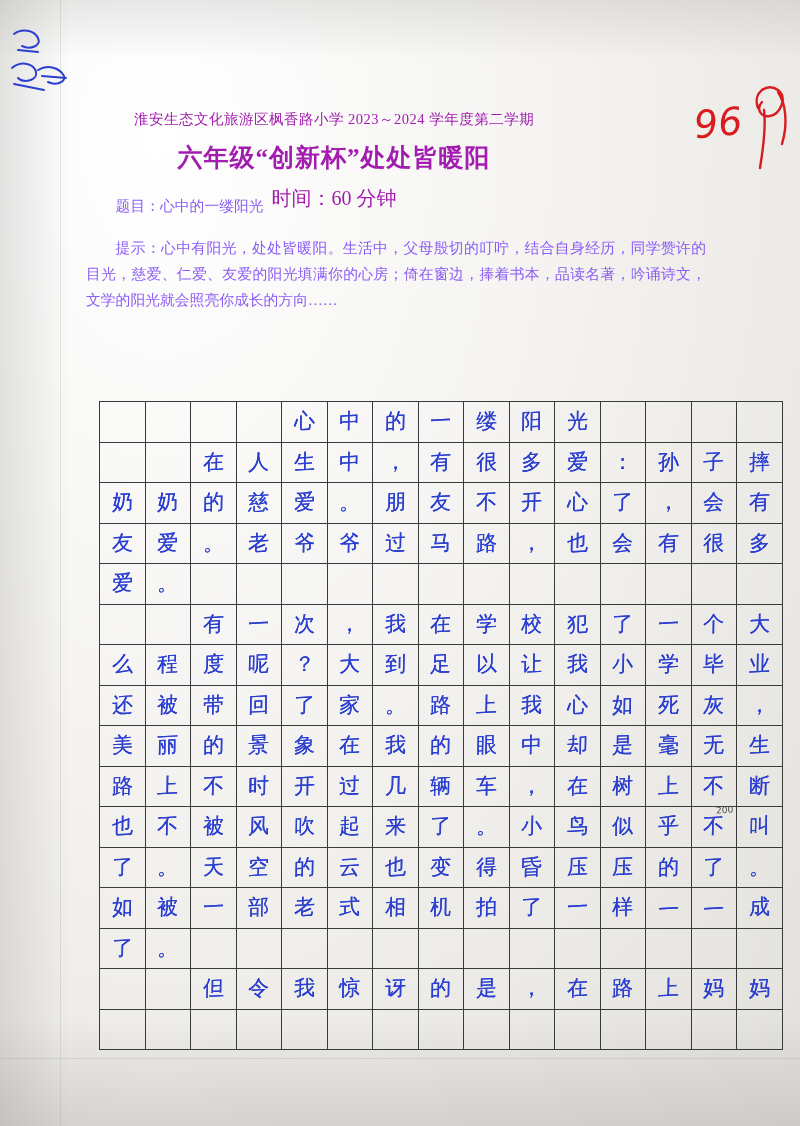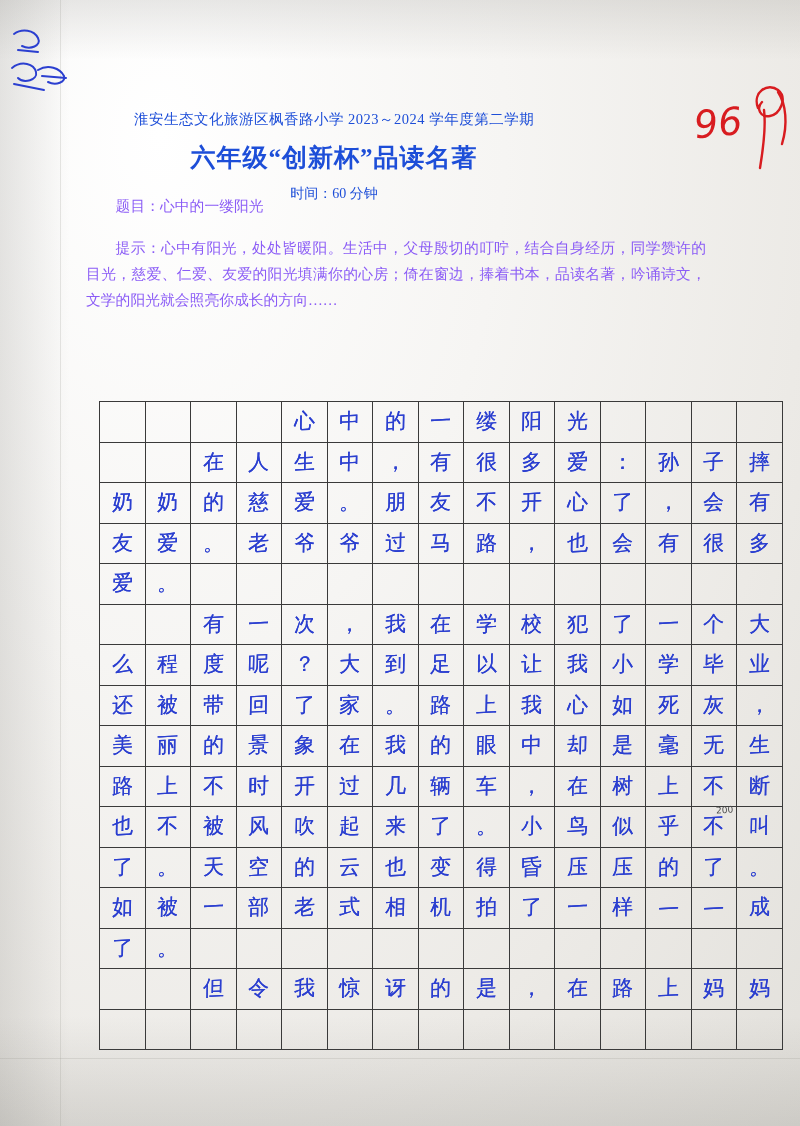--- a/index.html
+++ b/index.html
@@ -46,34 +46,34 @@
     background: rgba(150,148,142,0.22);
     pointer-events: none;
   }
 
   
   .header {
     position: absolute;
     left: 0; top: 110px;
     width: 668px;
     text-align: center;
-    color: #1d4ed8;
+    color: #a21caf;
   }
   .school-line {
     font-size: 14.5px;
     letter-spacing: 0.5px;
   }
   .title-main {
     font-size: 25px;
     font-weight: bold;
     margin-top: 12px;
     letter-spacing: 1px;
   }
   .time-line {
-    font-size: 14px;
+    font-size: 20px;
     margin-top: 11px;
   }
 
   .body-text {
     position: absolute;
     left: 86px;
     width: 620px;
     color: #8b5cf6;
     font-size: 14.8px;
     line-height: 26px;
@@ -174,21 +174,21 @@
   <svg id="red-swirl" class="redmark" viewBox="0 0 44 96">
     <g fill="none" stroke="#d81c20" stroke-width="2.4" stroke-linecap="round">
       <path d="M10 30 C4 14, 20 4, 30 12 C40 20, 32 36, 22 38 C12 40, 8 30, 14 24"></path>
       <path d="M16 32 C18 48, 16 66, 12 90"></path>
       <path d="M30 14 C38 26, 40 46, 34 66"></path>
     </g>
   </svg>
 
   <div class="header">
     <div class="school-line">淮安生态文化旅游区枫香路小学 2023～2024 学年度第二学期</div>
-    <div class="title-main">六年级“创新杯”品读名著</div>
+    <div class="title-main">六年级“创新杯”处处皆暖阳</div>
     <div class="time-line">时间：60 分钟</div>
   </div>
 
   <div id="topic-row" class="body-text indent2">题目：心中的一缕阳光</div>
   <div id="hint-block" class="body-text indent2">提示：心中有阳光，处处皆暖阳。生活中，父母殷切的叮咛，结合自身经历，同学赞许的目光，慈爱、仁爱、友爱的阳光填满你的心房；倚在窗边，捧着书本，品读名著，吟诵诗文，文学的阳光就会照亮你成长的方向……</div>
 
   <div class="grid-wrap">
     <table class="grid">
       <tbody id="grid-body">
           <tr>

